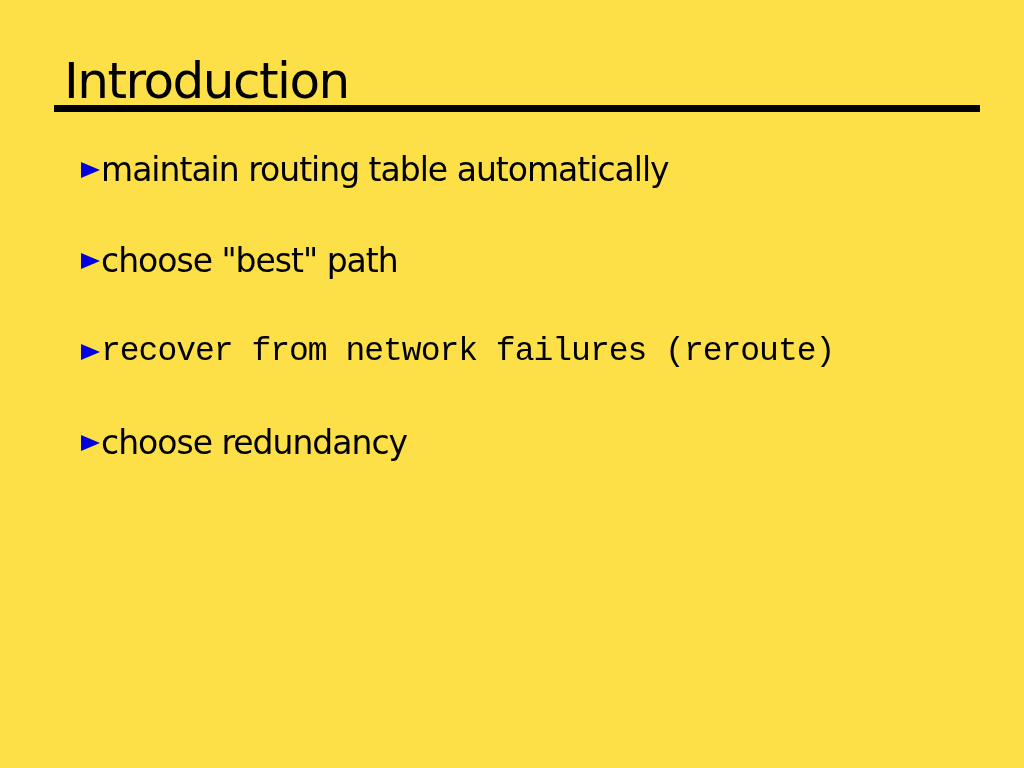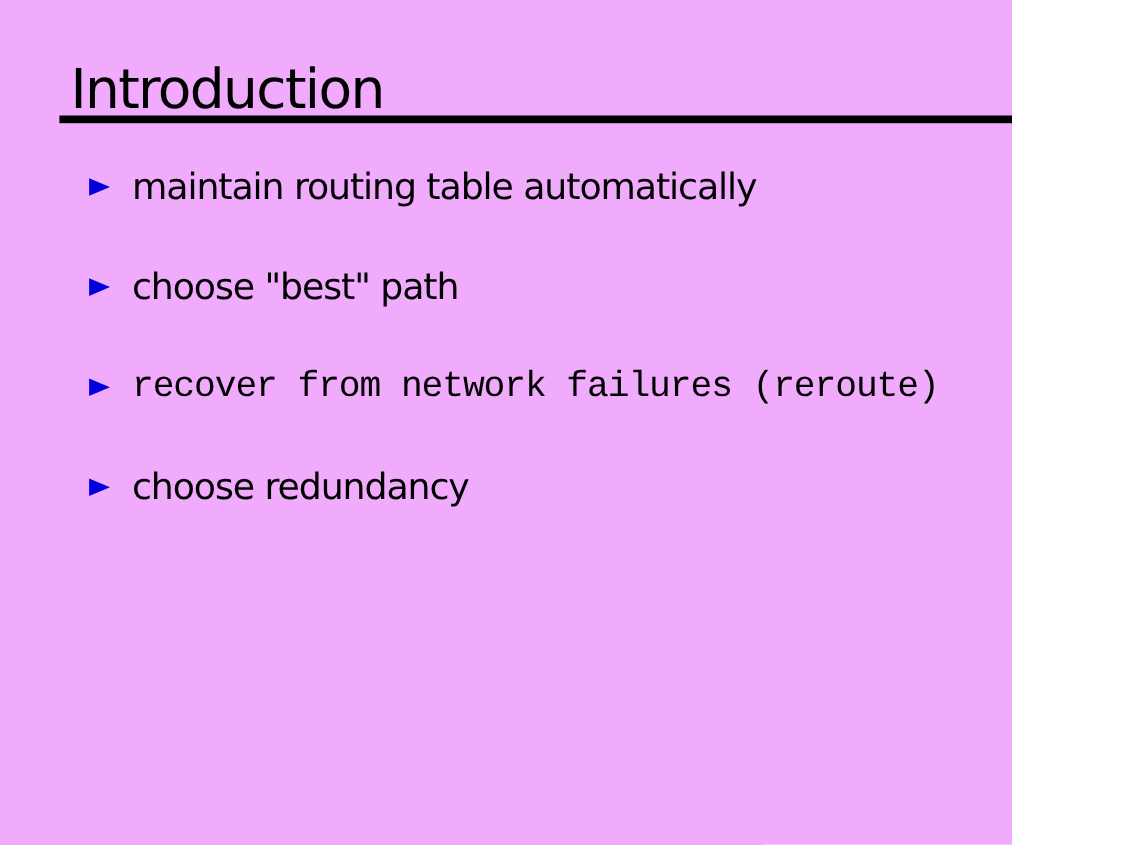--- a/index.html
+++ b/index.html
@@ -2,23 +2,23 @@
 <html><head>
 <meta charset="utf-8">
 <style>
   html, body {
     margin: 0;
     padding: 0;
     background: #ffffff;
   }
   .slide {
     position: relative;
-    width: 920px;
+    width: 1024px;
     height: 768px;
-    background: #f0abfc;
+    background: #fde047;
     overflow: hidden;
     font-family: "DejaVu Sans", "Liberation Sans", sans-serif;
     color: #000000;
   }
   .slide-title {
     position: absolute;
     left: 64px;
     top: 56px;
     margin: 0;
     font-size: 50px;
@@ -55,21 +55,21 @@
     display: block;
     width: 0;
     height: 0;
     margin-top: 11px;
     border-top: 8px solid transparent;
     border-bottom: 8px solid transparent;
     border-left: 19px solid #0000dd;
   }
   .bullet-text {
     display: block;
-    margin-left: 20px;
+    margin-left: 1px;
     font-size: 33px;
     line-height: 38px;
     letter-spacing: -1px;
     color: #000000;
     white-space: nowrap;
     text-align: center;
   }
 </style>
 </head>
 <body>

